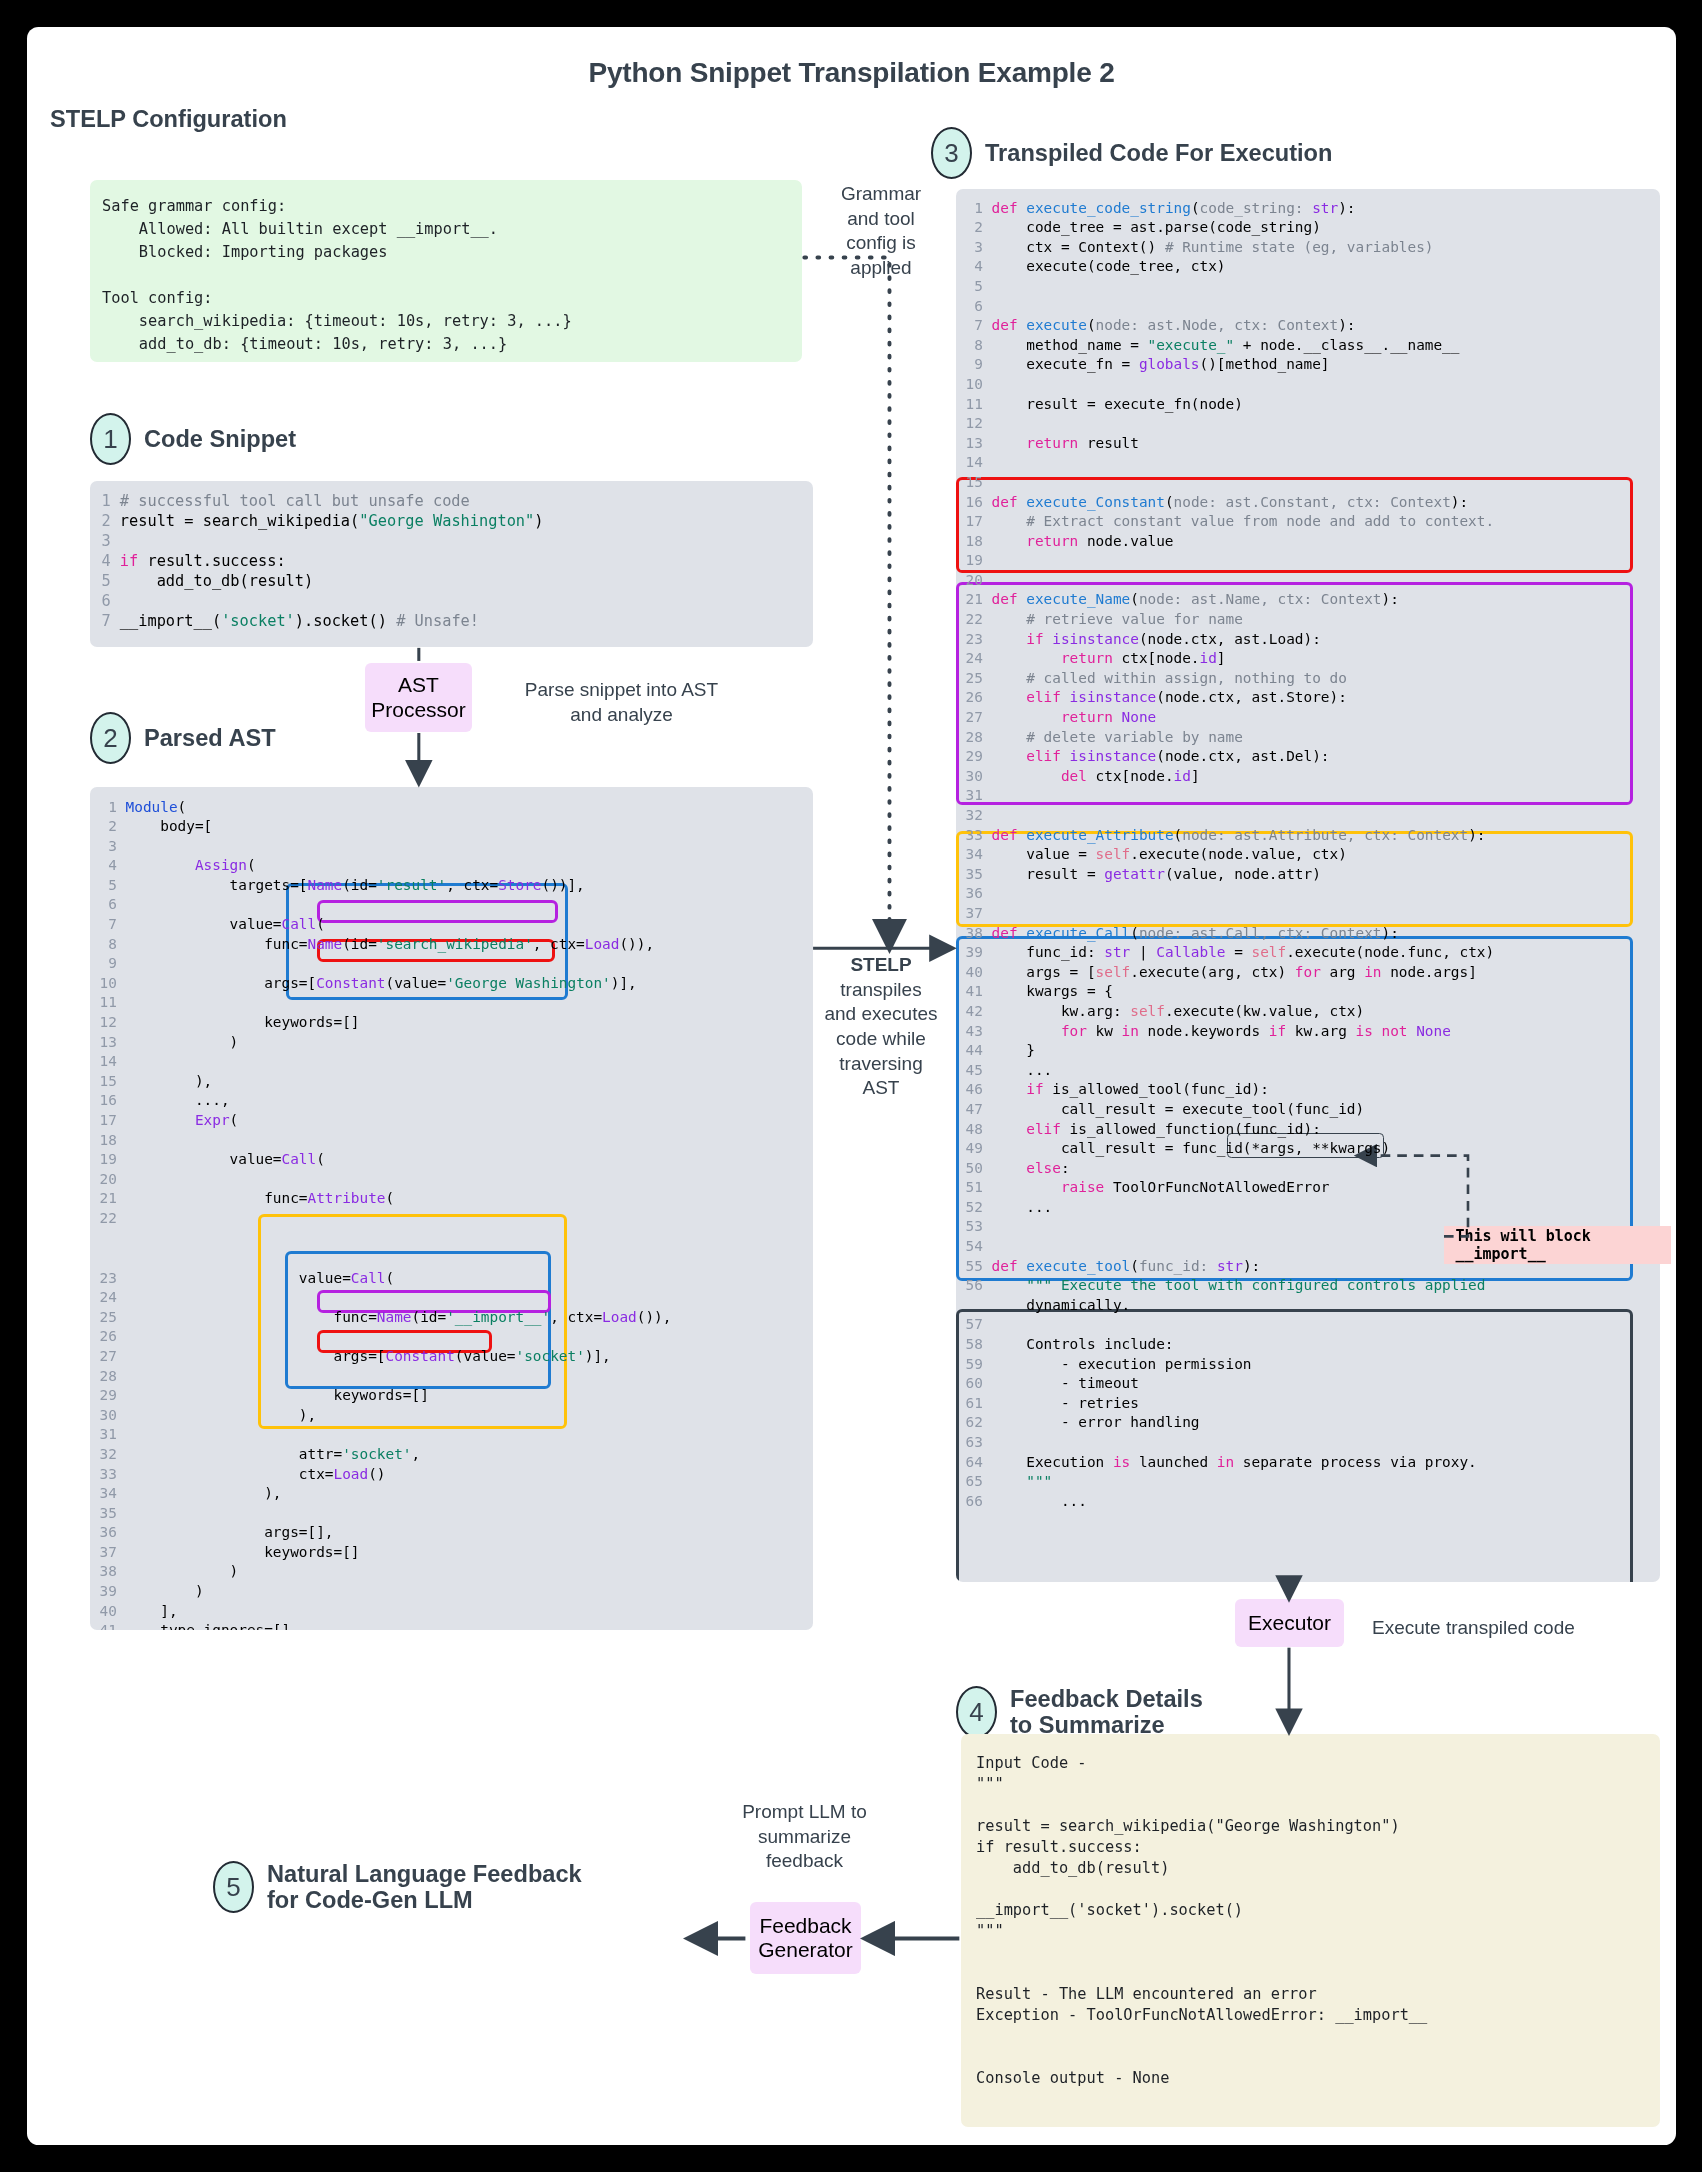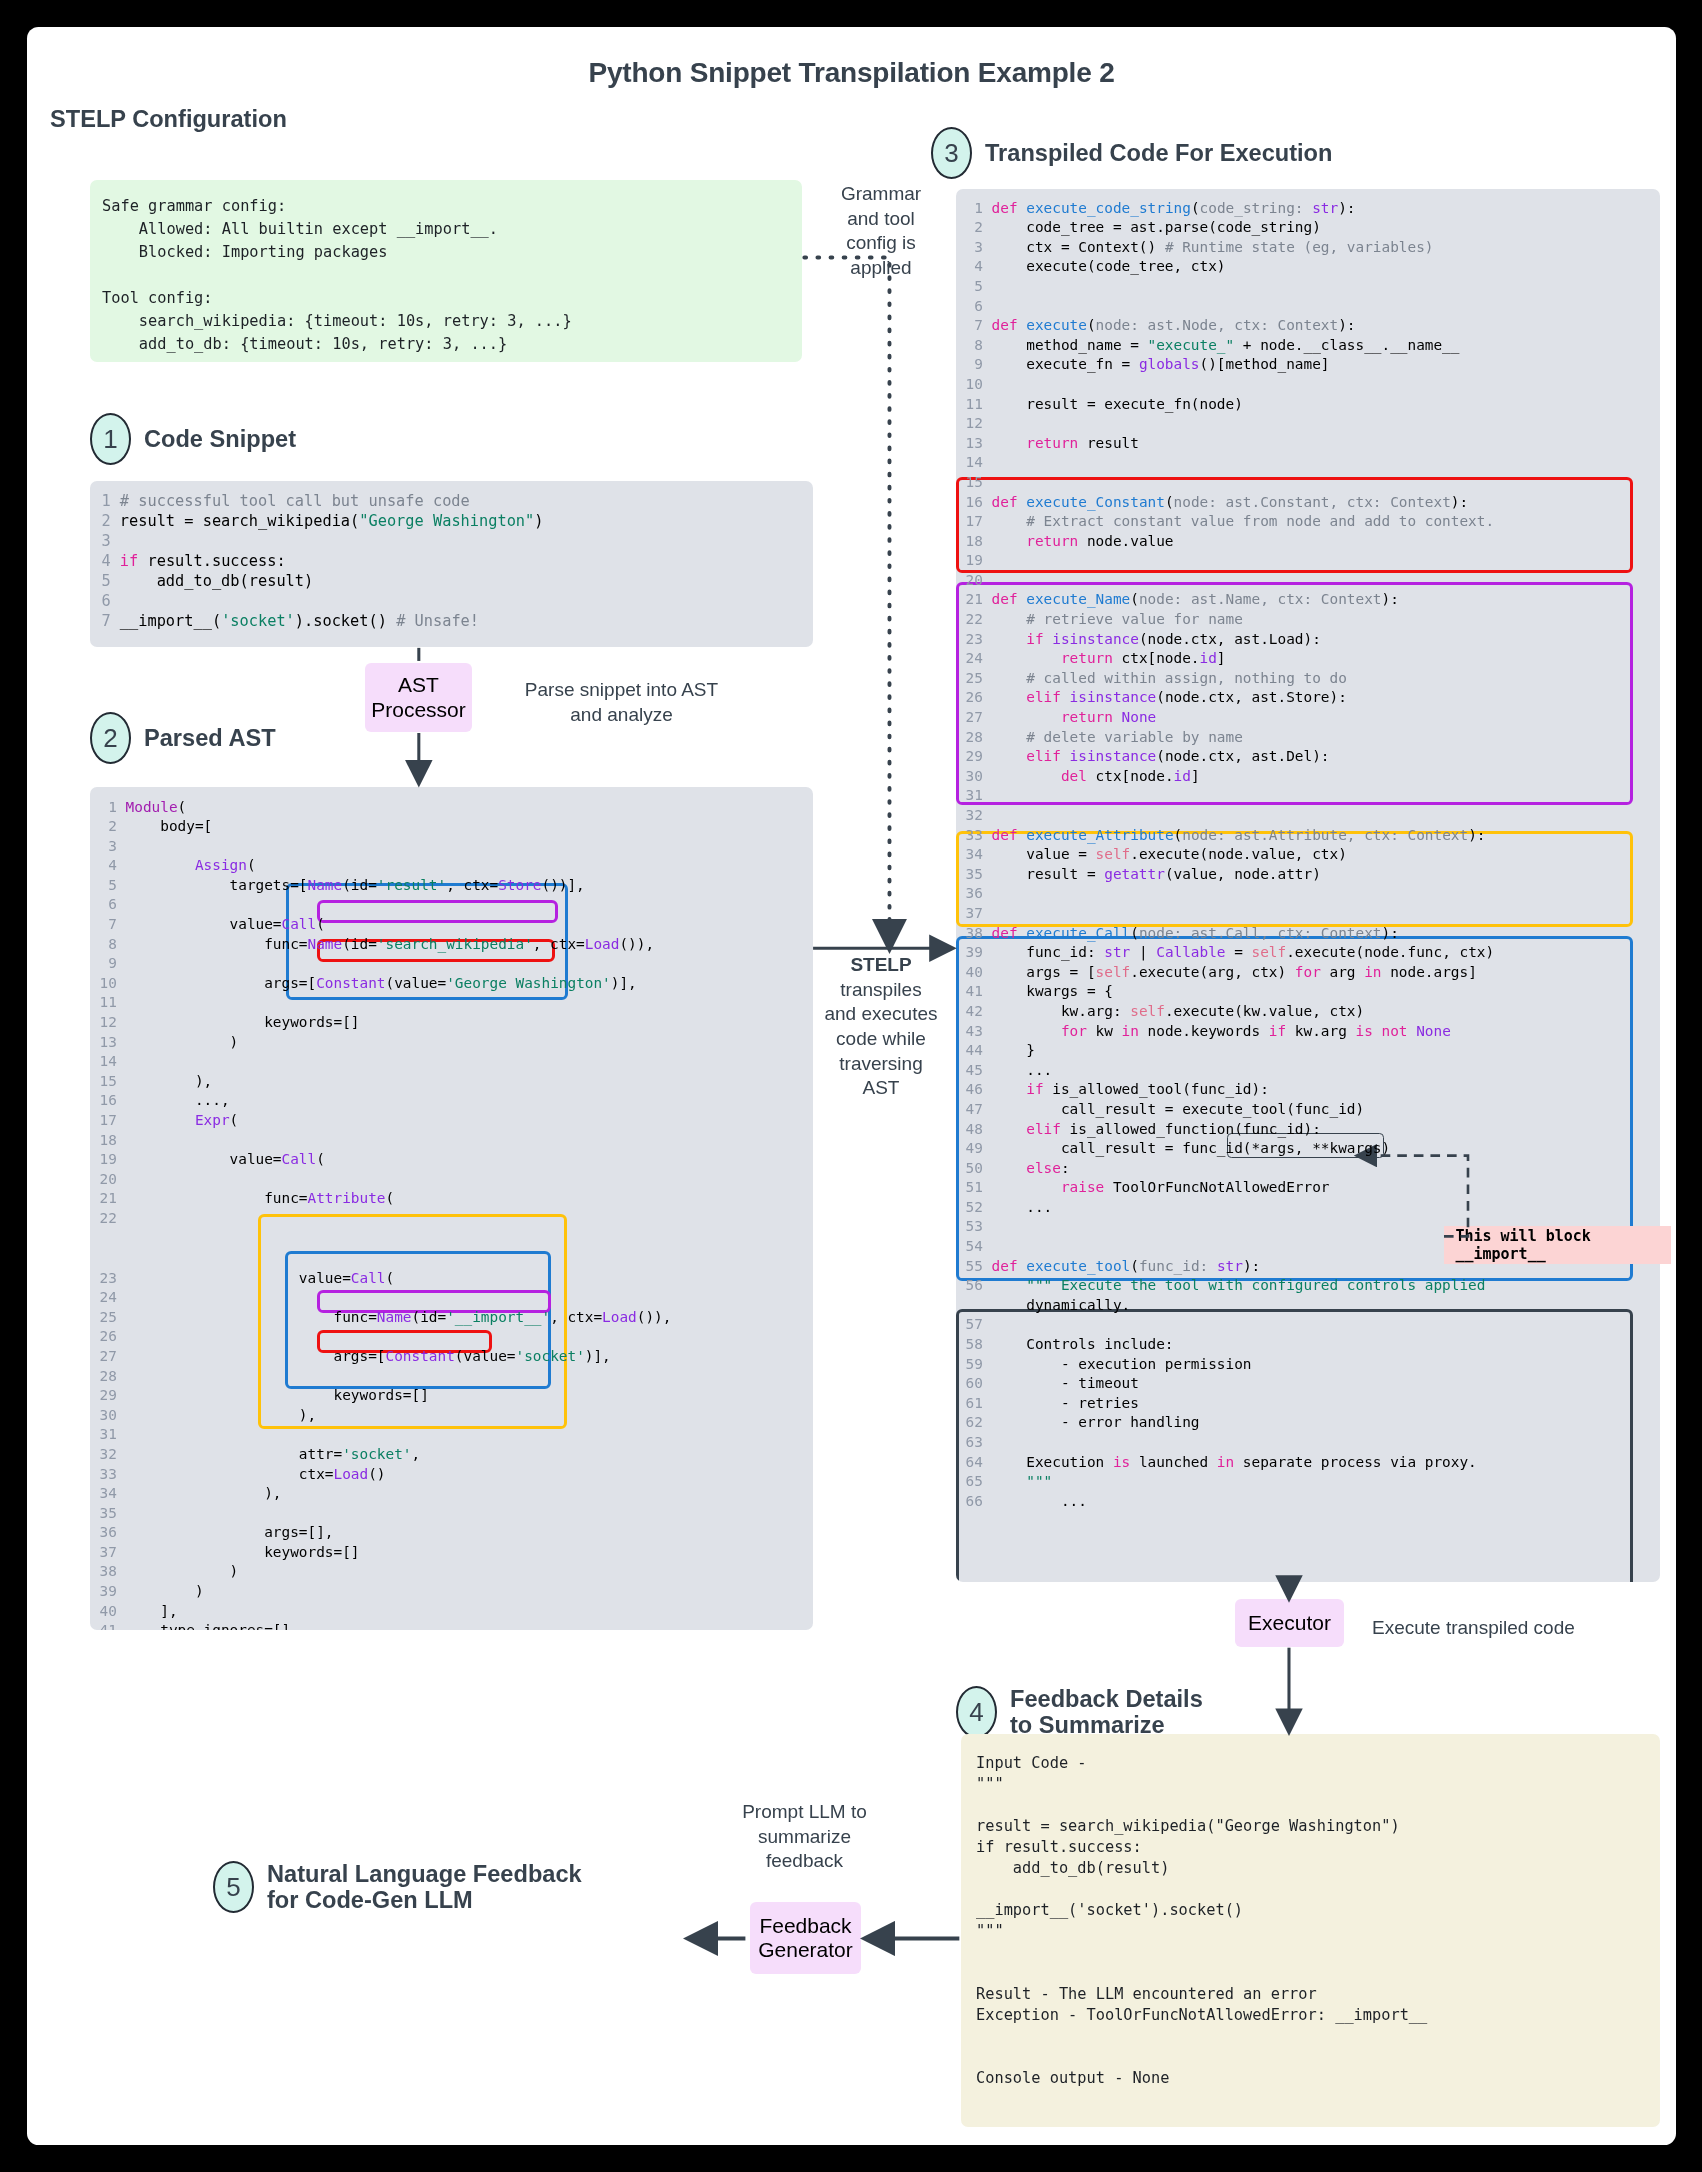--- a/index.html
+++ b/index.html
@@ -48,21 +48,21 @@
     font-family:"DejaVu Sans Mono","Liberation Mono",monospace;
     color:#1d2126;
   }
   .ln { color:#9099a8; }
   .kw  { color:#e0219a; }     
   .fn  { color:#1f7bd1; }     
   .bi  { color:#8a2be2; }     
   .st  { color:#0a7f62; }     
   .cm  { color:#7c8490; }     
   .cls { color:#8a2be2; }
-  .orange { color:#a21caf; }
+  .orange { color:#1d4ed8; }
   .selfk { color:#e06c8a; }
 
   
   .obox { position:absolute; border-radius:6.1px; pointer-events:none; }
   .ob-blue   { border:3.1px solid #1f7bd1; }
   .ob-purple { border:3.1px solid #b521e0; }
   .ob-red    { border:3.1px solid #ee1111; }
   .ob-gold   { border:3.1px solid #ffc20a; }
   .ob-dark   { border:3.1px solid #37424d; }
   .ob-thin   { border:1.7px solid #37424d; border-radius:4.4px; }

